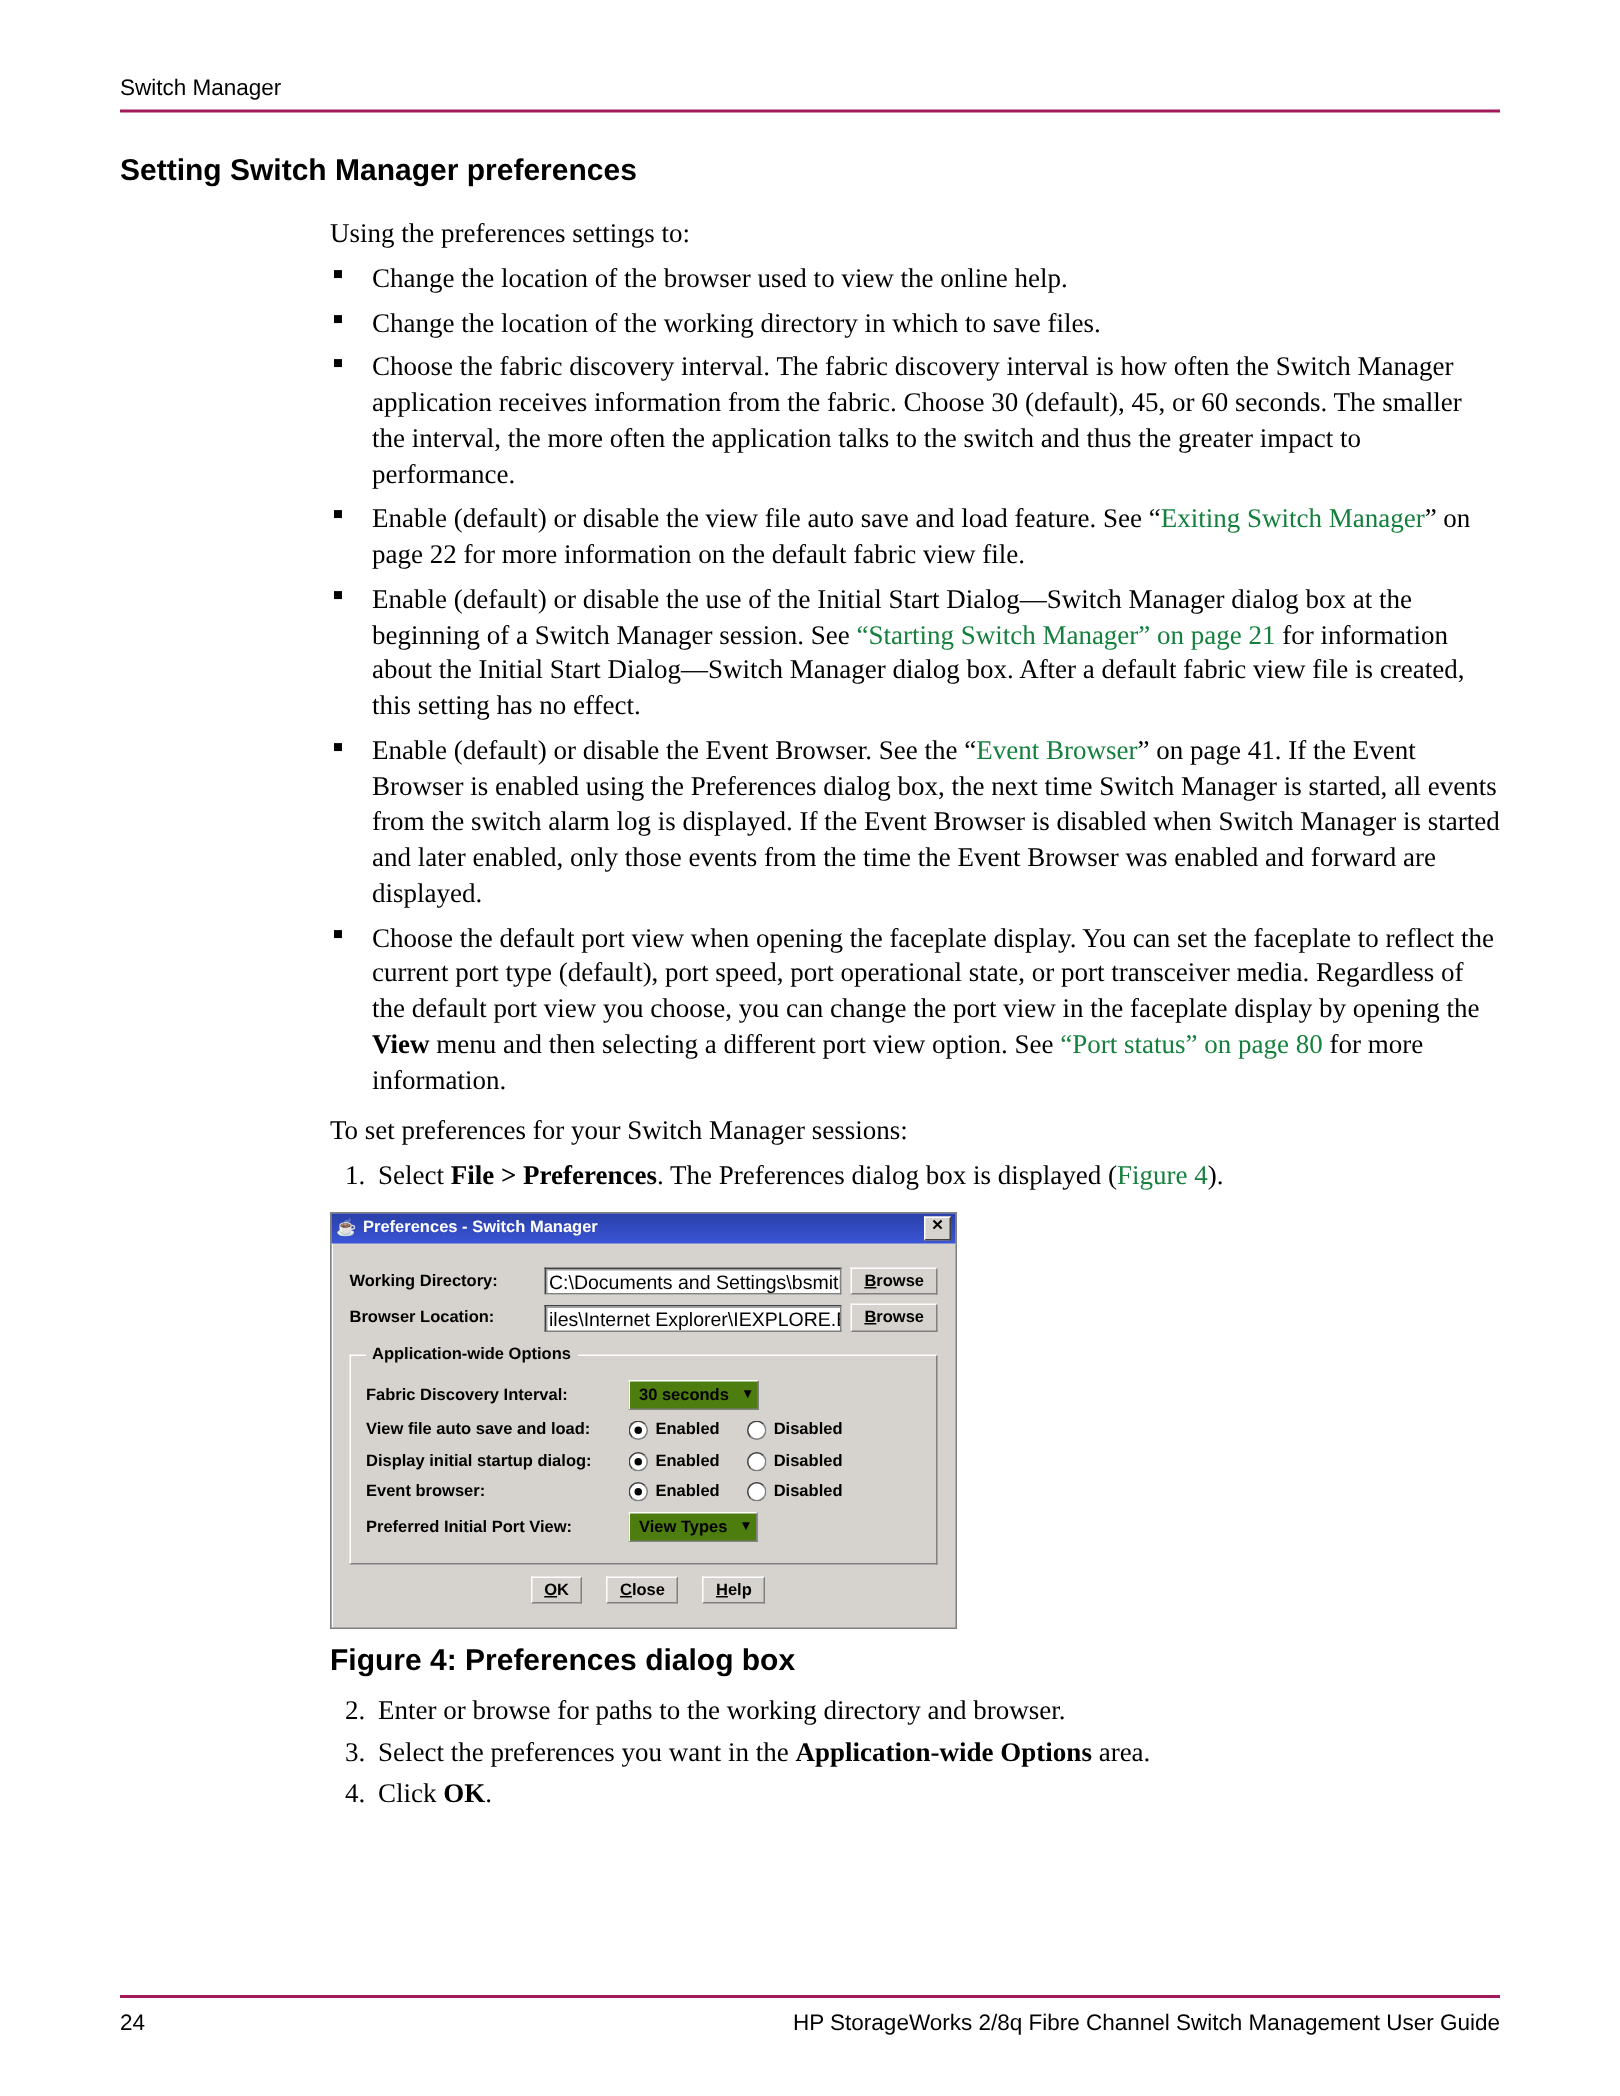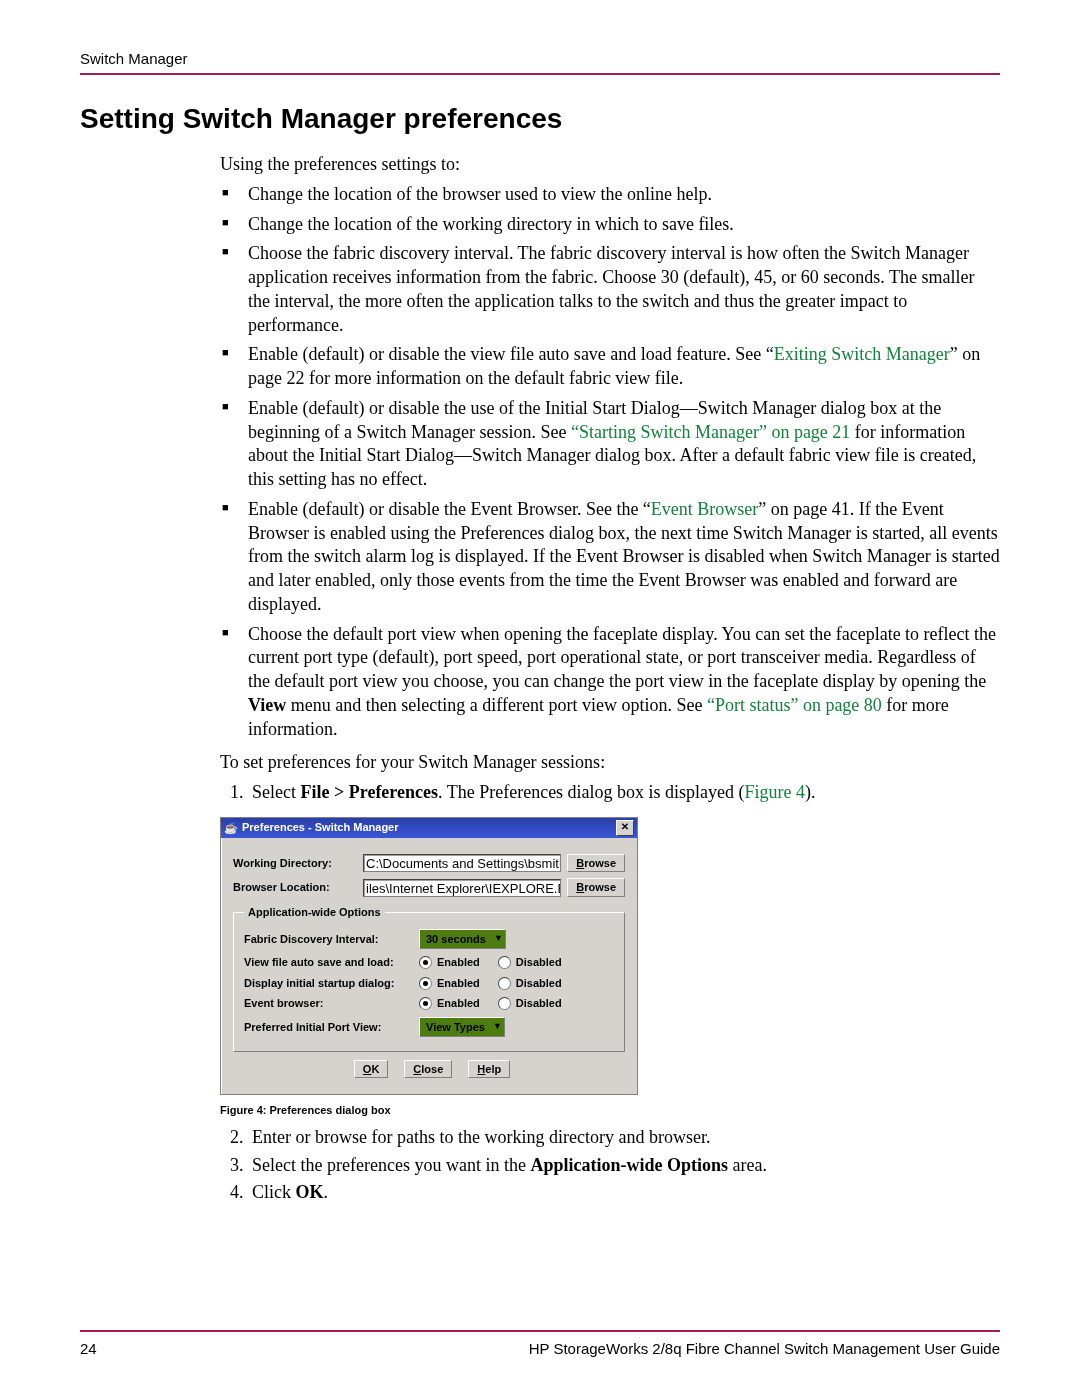--- a/index.html
+++ b/index.html
@@ -22,21 +22,21 @@
     margin-bottom: 6px;
   }
   .head-rule {
     border: none;
     border-top: 2px solid #a31a5a;
     margin: 0 0 28px 0;
   }
   h1.section-title {
     font-family: Arial, Helvetica, sans-serif;
     font-weight: bold;
-    font-size: 28px;
+    font-size: 20px;
     margin: 0 0 18px 0;
   }
   .body-indent {
     margin-left: 140px;
     font-size: 18px;
     line-height: 1.32;
   }
   .body-indent p {
     margin: 6px 0;
   }
@@ -192,21 +192,21 @@
   }
   .btn-row {
     display: flex;
     justify-content: center;
     gap: 10px;
     padding: 4px 0 10px 0;
   }
   .fig-caption {
     font-family: Arial, Helvetica, sans-serif;
     font-weight: bold;
-    font-size: 11px;
+    font-size: 20px;
     margin: 8px 0 8px 0;
   }
 
   .footer {
     position: absolute;
     left: 80px; right: 80px; bottom: 40px;
   }
   .foot-rule {
     border: none;
     border-top: 2px solid #a31a5a;

